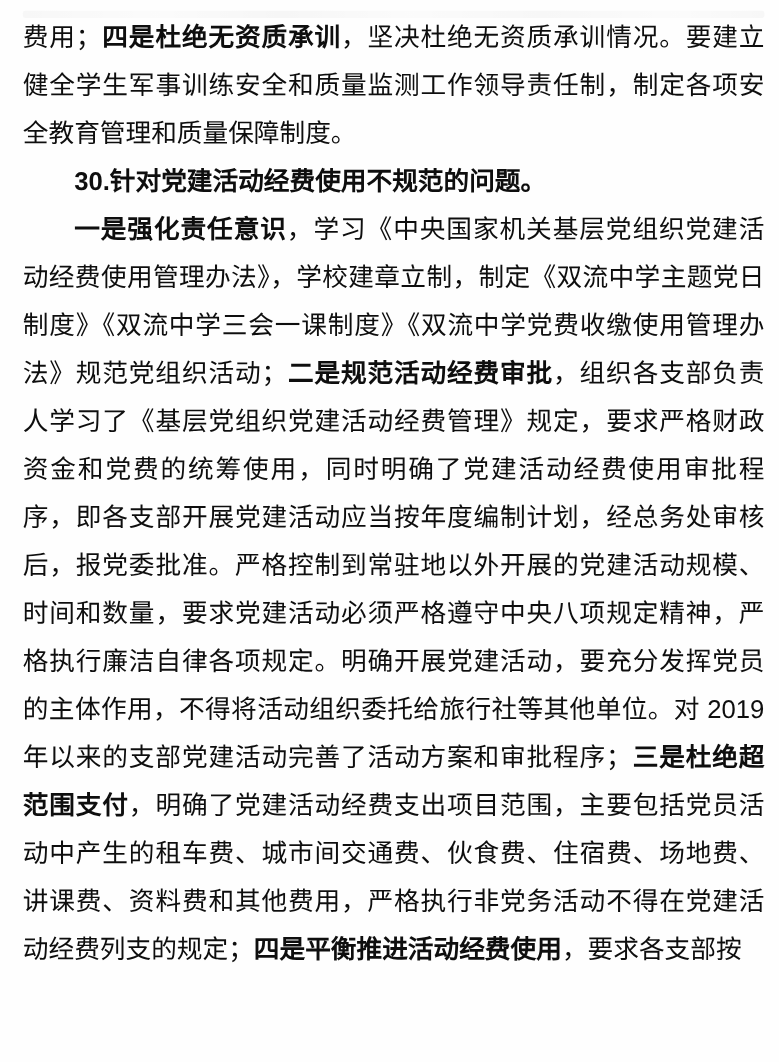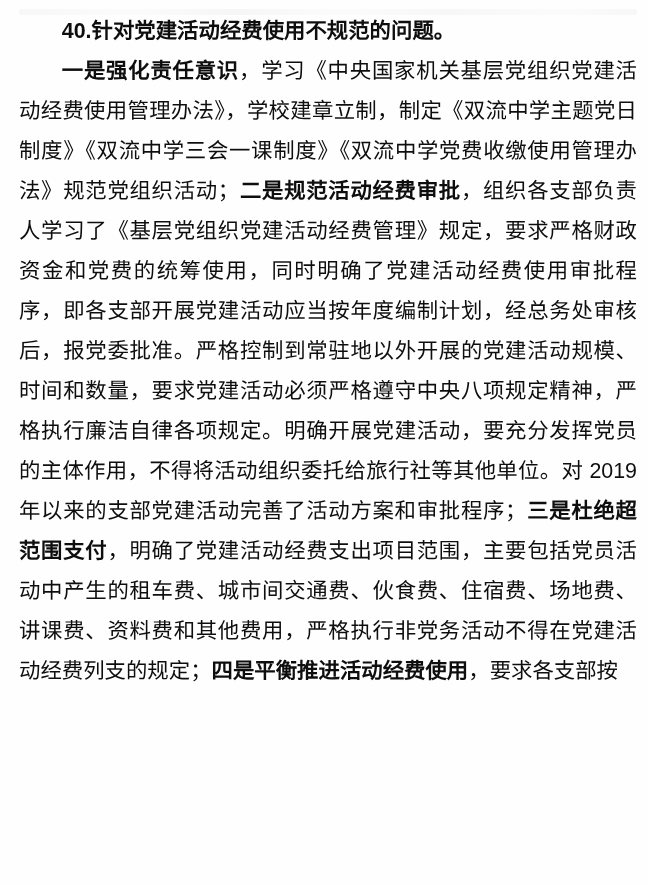--- a/index.html
+++ b/index.html
@@ -56,16 +56,17 @@
   .run.bold {
     font-weight: bold;
   }
 </style>
 </head>
 <body>
 
 <div class="page">
   <div class="scan-ghost"></div>
   <div class="doc-body">
-      <p class="indent"><span class="run bold">40.针对党建活动经费使用不规范的问题。</span></p>
+      <p class=""><span class="run">费用；</span><span class="run bold">四是杜绝无资质承训</span><span class="run">，坚决杜绝无资质承训情况。要建立健全学生军事训练安全和质量监测工作领导责任制，制定各项安全教育管理和质量保障制度。</span></p>
+      <p class="indent"><span class="run bold">30.针对党建活动经费使用不规范的问题。</span></p>
       <p class="indent"><span class="run bold">一是强化责任意识</span><span class="run">，学习《中央国家机关基层党组织党建活动经费使用管理办法》，学校建章立制，制定《双流中学主题党日制度》《双流中学三会一课制度》《双流中学党费收缴使用管理办法》规范党组织活动；</span><span class="run bold">二是规范活动经费审批</span><span class="run">，组织各支部负责人学习了《基层党组织党建活动经费管理》规定，要求严格财政资金和党费的统筹使用，同时明确了党建活动经费使用审批程序，即各支部开展党建活动应当按年度编制计划，经总务处审核后，报党委批准。严格控制到常驻地以外开展的党建活动规模、时间和数量，要求党建活动必须严格遵守中央八项规定精神，严格执行廉洁自律各项规定。明确开展党建活动，要充分发挥党员的主体作用，不得将活动组织委托给旅行社等其他单位。对 2019 年以来的支部党建活动完善了活动方案和审批程序；</span><span class="run bold">三是杜绝超范围支付</span><span class="run">，明确了党建活动经费支出项目范围，主要包括党员活动中产生的租车费、城市间交通费、伙食费、住宿费、场地费、讲课费、资料费和其他费用，严格执行非党务活动不得在党建活动经费列支的规定；</span><span class="run bold">四是平衡推进活动经费使用</span><span class="run">，要求各支部按</span></p>
     </div>
 </div>
 
 </body></html>

